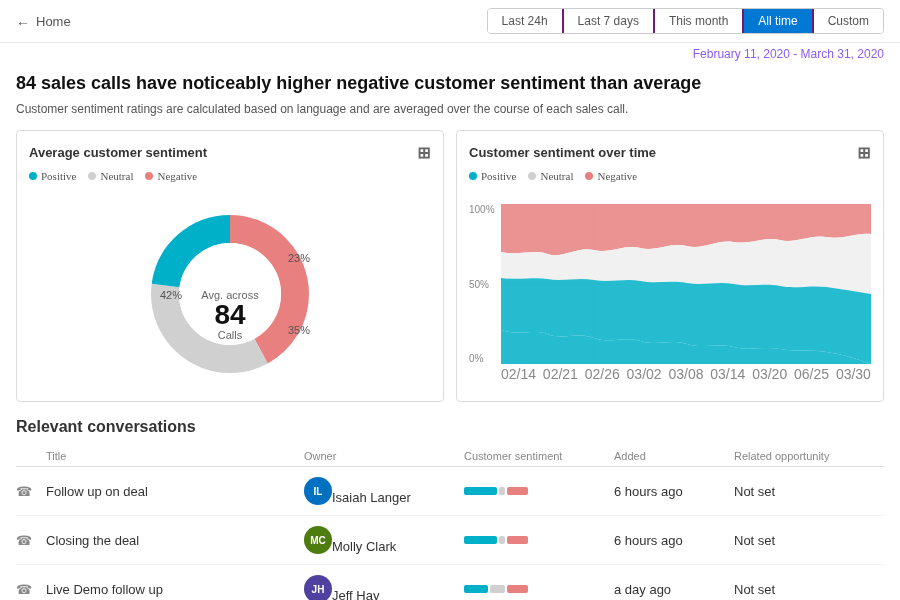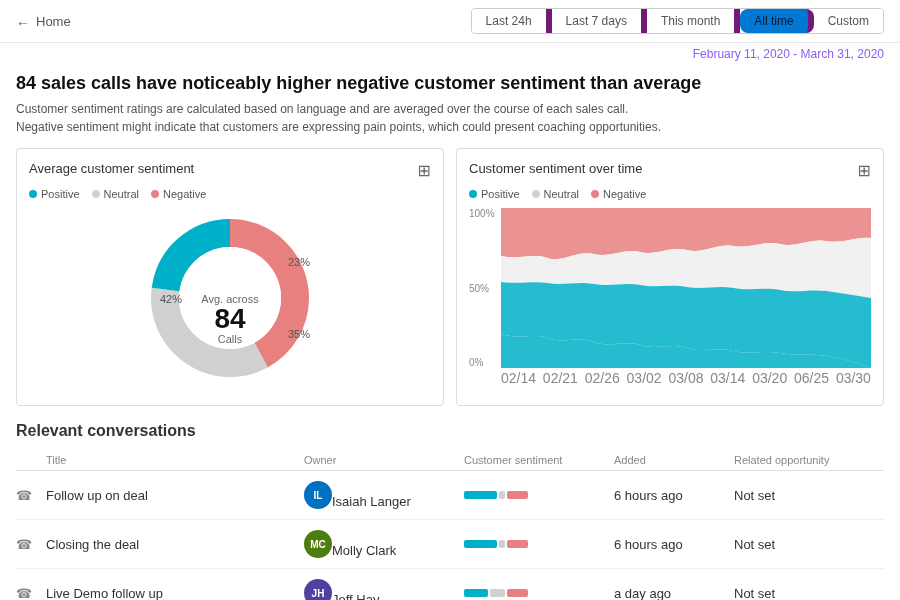--- a/index.html
+++ b/index.html
@@ -3,40 +3,40 @@
   <meta charset="utf-8">
   <style>
     * { box-sizing: border-box; margin: 0; padding: 0; }
     body { font-family: 'Segoe UI', Arial, sans-serif; font-size: 13px; color: #333; background: #fff; width: 900px; height: 600px; overflow: hidden; }
 
     
     .top-bar { display: flex; align-items: center; justify-content: space-between; padding: 8px 16px; border-bottom: 1px solid #e8e8e8; }
     .back-link { display: flex; align-items: center; color: #555; font-size: 13px; cursor: pointer; }
     .back-link .arrow { margin-right: 6px; font-size: 14px; }
     .time-filters { display: flex; gap: 0; border: 1px solid #ccc; border-radius: 4px; overflow: hidden; }
-    .time-filter-btn { padding: 5px 14px; font-size: 12px; border: none; background: #fff; cursor: pointer; border-right: 6px solid #701a75; color: #555; }
+    .time-filter-btn { padding: 5px 14px; font-size: 12px; border: none; background: #fff; cursor: pointer; border-right: 2px solid #701a75; color: #555; }
     .time-filter-btn:last-child { border-right: none; }
-    .time-filter-btn.active { background: #0078d4; color: #0f172a; border-radius: 8px; }
+    .time-filter-btn.active { background: #0078d4; color: #ffffff; }
 
     
     .date-range { text-align: right; padding: 4px 16px; font-size: 12px; color: #8b5cf6; }
 
     
     .main { padding: 8px 16px; }
     .headline { font-size: 18px; font-weight: 600; color: #111; margin-bottom: 6px; }
     .subtitle { font-size: 12px; color: #555; line-height: 1.5; margin-bottom: 12px; }
 
     
     .charts-row { display: flex; gap: 12px; margin-bottom: 16px; }
     .chart-card { border: 1px solid #ddd; border-radius: 4px; padding: 12px; flex: 1; }
-    .chart-title { display: flex; justify-content: space-between; font-size: 13px; font-weight: 400; margin-bottom: 8px; }
+    .chart-title { display: flex; justify-content: space-between; align-items: center; font-size: 13px; font-weight: 700; margin-bottom: 8px; }
     .chart-export-icon { color: #666; cursor: pointer; font-size: 16px; }
 
     
-    .legend { display: flex; gap: 12px; margin-bottom: 8px; }
+    .legend { display: flex; gap: 12px; margin-bottom: 22px; font-family: Liberation Serif, serif; }
     .legend-item { display: flex; align-items: center; gap: 4px; font-size: 11px; color: #555; }
     .legend-dot { width: 8px; height: 8px; border-radius: 50%; }
 
     
     .donut-container { display: flex; justify-content: center; align-items: center; position: relative; height: 180px; }
     .donut-center { position: absolute; text-align: center; }
     .donut-center-label { font-size: 11px; color: #666; margin-top: 41px; }
     .donut-center-number { font-size: 28px; font-weight: 700; color: #111; line-height: 1; }
     .donut-center-calls { font-size: 11px; color: #666; }
     .y-axis-labels { position: absolute; left: 0; top: 0; display: flex; flex-direction: column; justify-content: space-between; height: 160px; font-size: 10px; color: #888; }
@@ -70,21 +70,20 @@
 </div>
 
 <div class="date-range">
   <span>February 11, 2020 - March 31, 2020</span>
 </div>
 
 <div class="main">
   <div class="headline">84 sales calls have noticeably higher negative customer sentiment than average</div>
   <div class="subtitle">
     <div>Customer sentiment ratings are calculated based on language and are averaged over the course of each sales call.</div>
-    <div>Negative sentiment might indicate that customers are expressing pain points, which could present coaching opportunities.</div>
   </div>
 
   <div class="charts-row">
 
     <div class="chart-card">
       <div class="chart-title">
         <span>Average customer sentiment</span>
         <span class="chart-export-icon">⊞</span>
       </div>
       <div class="legend" id="avg-legend">

